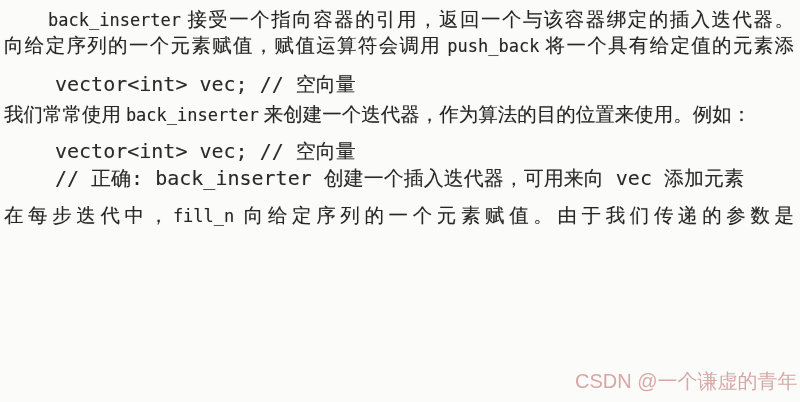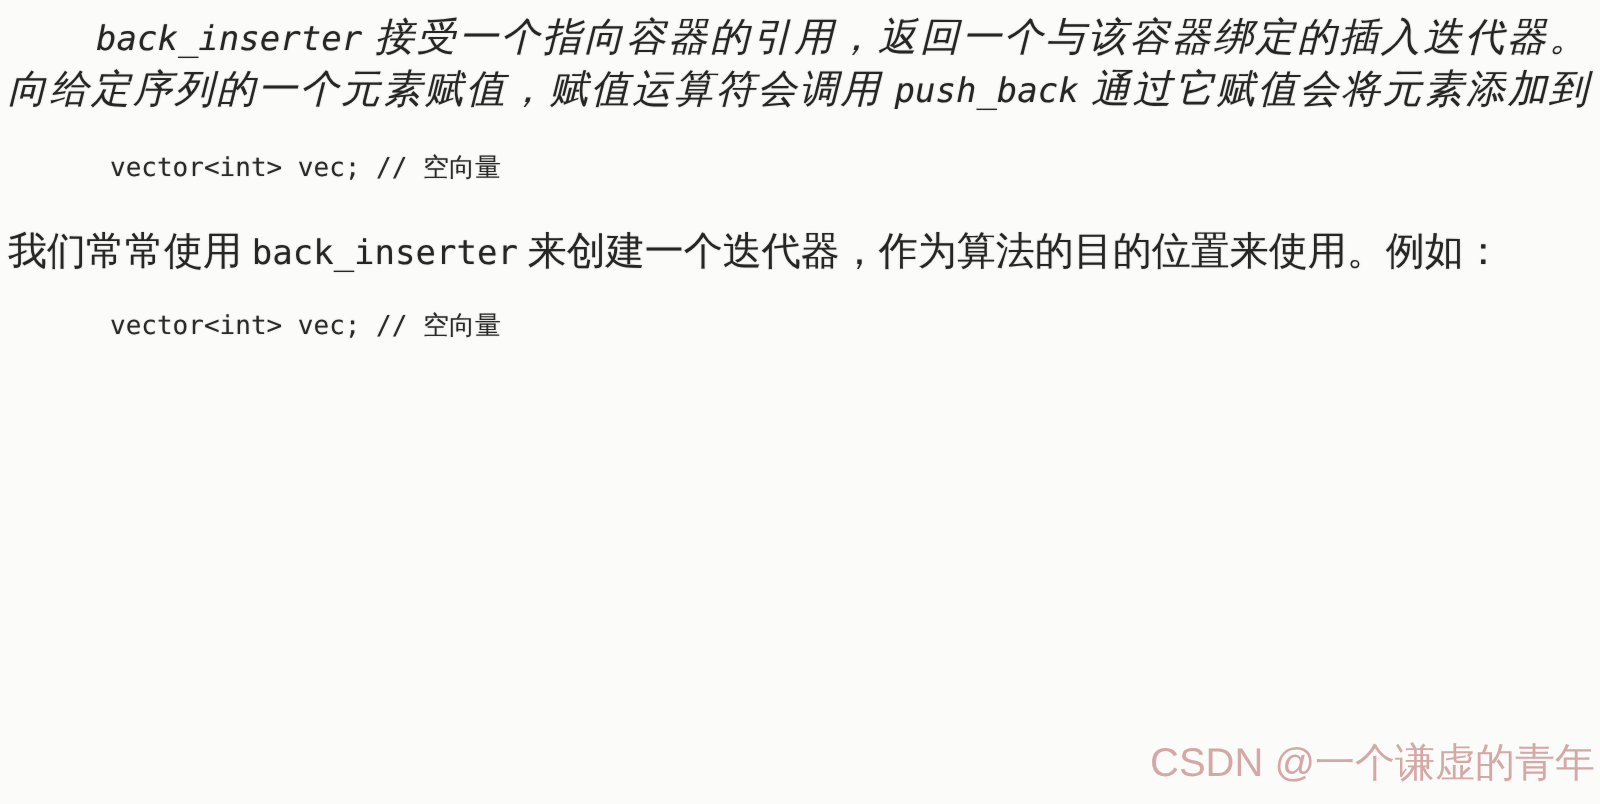--- a/index.html
+++ b/index.html
@@ -5,60 +5,62 @@
   html,body{margin:0;padding:0;}
   body{
     width:800px;height:402px;position:relative;overflow:hidden;
     background:#fbfbfa;color:#262626;
     font-family:"Liberation Serif","DejaVu Serif",serif;
   }
   .page{padding:7px 6px 0 4px;}
   .para{font-size:19.5px;line-height:26px;margin:0;
         text-shadow:0 0 0.8px rgba(40,40,40,0.35);}
   .line{text-align:justify;}
-  .line.stretch{text-align-last:justify;font-style:italic;}
+  .line.stretch{text-align-last:justify;}
   .line.indent{text-indent:44px;}
   .k{font-family:"DejaVu Sans Mono","Liberation Mono",monospace;font-size:17px;}
   .codeblock{
     margin:0 0 0 51px;
     font-family:"DejaVu Sans Mono","Liberation Mono",monospace;
-    font-size:13px;line-height:27px;color:#2a2a2a;
+    font-size:20px;line-height:27px;color:#2a2a2a;
     text-shadow:0 0 0.8px rgba(40,40,40,0.3);
   }
   .codeblock .codeline{white-space:pre;}
   .mt-code1{margin-top:12px;}
-  .mt-para2{margin-top:16px;}
+  .mt-para2{margin-top:4px;}
   .mt-code2{margin-top:10px;}
   .mt-para3{margin-top:11px;}
   .watermark{
     position:absolute;left:575px;top:368px;
     font-family:"Liberation Sans","DejaVu Sans",sans-serif;
     font-size:20px;color:#cf9a97;white-space:nowrap;opacity:0.85;
   }
 </style>
 </head>
 <body>
 
 <div class="page">
 
   <div class="para">
     <div class="line indent stretch"><span class="k">back_inserter</span><span> 接受一个指向容器的引用，返回一个与该容器绑定的插入迭代器。</span></div>
-    <div class="line stretch"><span>向给定序列的一个元素赋值，赋值运算符会调用 </span><span class="k">push_back</span><span> 通过它赋值会将元素添加到</span></div>
+    <div class="line stretch"><span>向给定序列的一个元素赋值，赋值运算符会调用 </span><span class="k">push_back</span><span> 将一个具有给定值的元素添</span></div>
   </div>
 
   <div class="codeblock mt-code1">
     <div class="codeline">vector&lt;int&gt; vec; // 空向量</div>
   </div>
 
   <div class="para mt-para2">
     <div class="line"><span>我们常常使用 </span><span class="k">back_inserter</span><span> 来创建一个迭代器，作为算法的目的位置来使用。例如：</span></div>
   </div>
 
   <div class="codeblock mt-code2">
     <div class="codeline">vector&lt;int&gt; vec; // 空向量</div>
+    <div class="codeline">// 正确: back_inserter 创建一个插入迭代器，可用来向 vec 添加元素</div>
   </div>
 
   <div class="para mt-para3">
+    <div class="line stretch"><span>在每步迭代中，</span><span class="k">fill_n</span><span> 向给定序列的一个元素赋值。由于我们传递的参数是</span></div>
   </div>
 
 </div>
 
 <div class="watermark">CSDN @一个谦虚的青年</div>
 
 </body></html>

